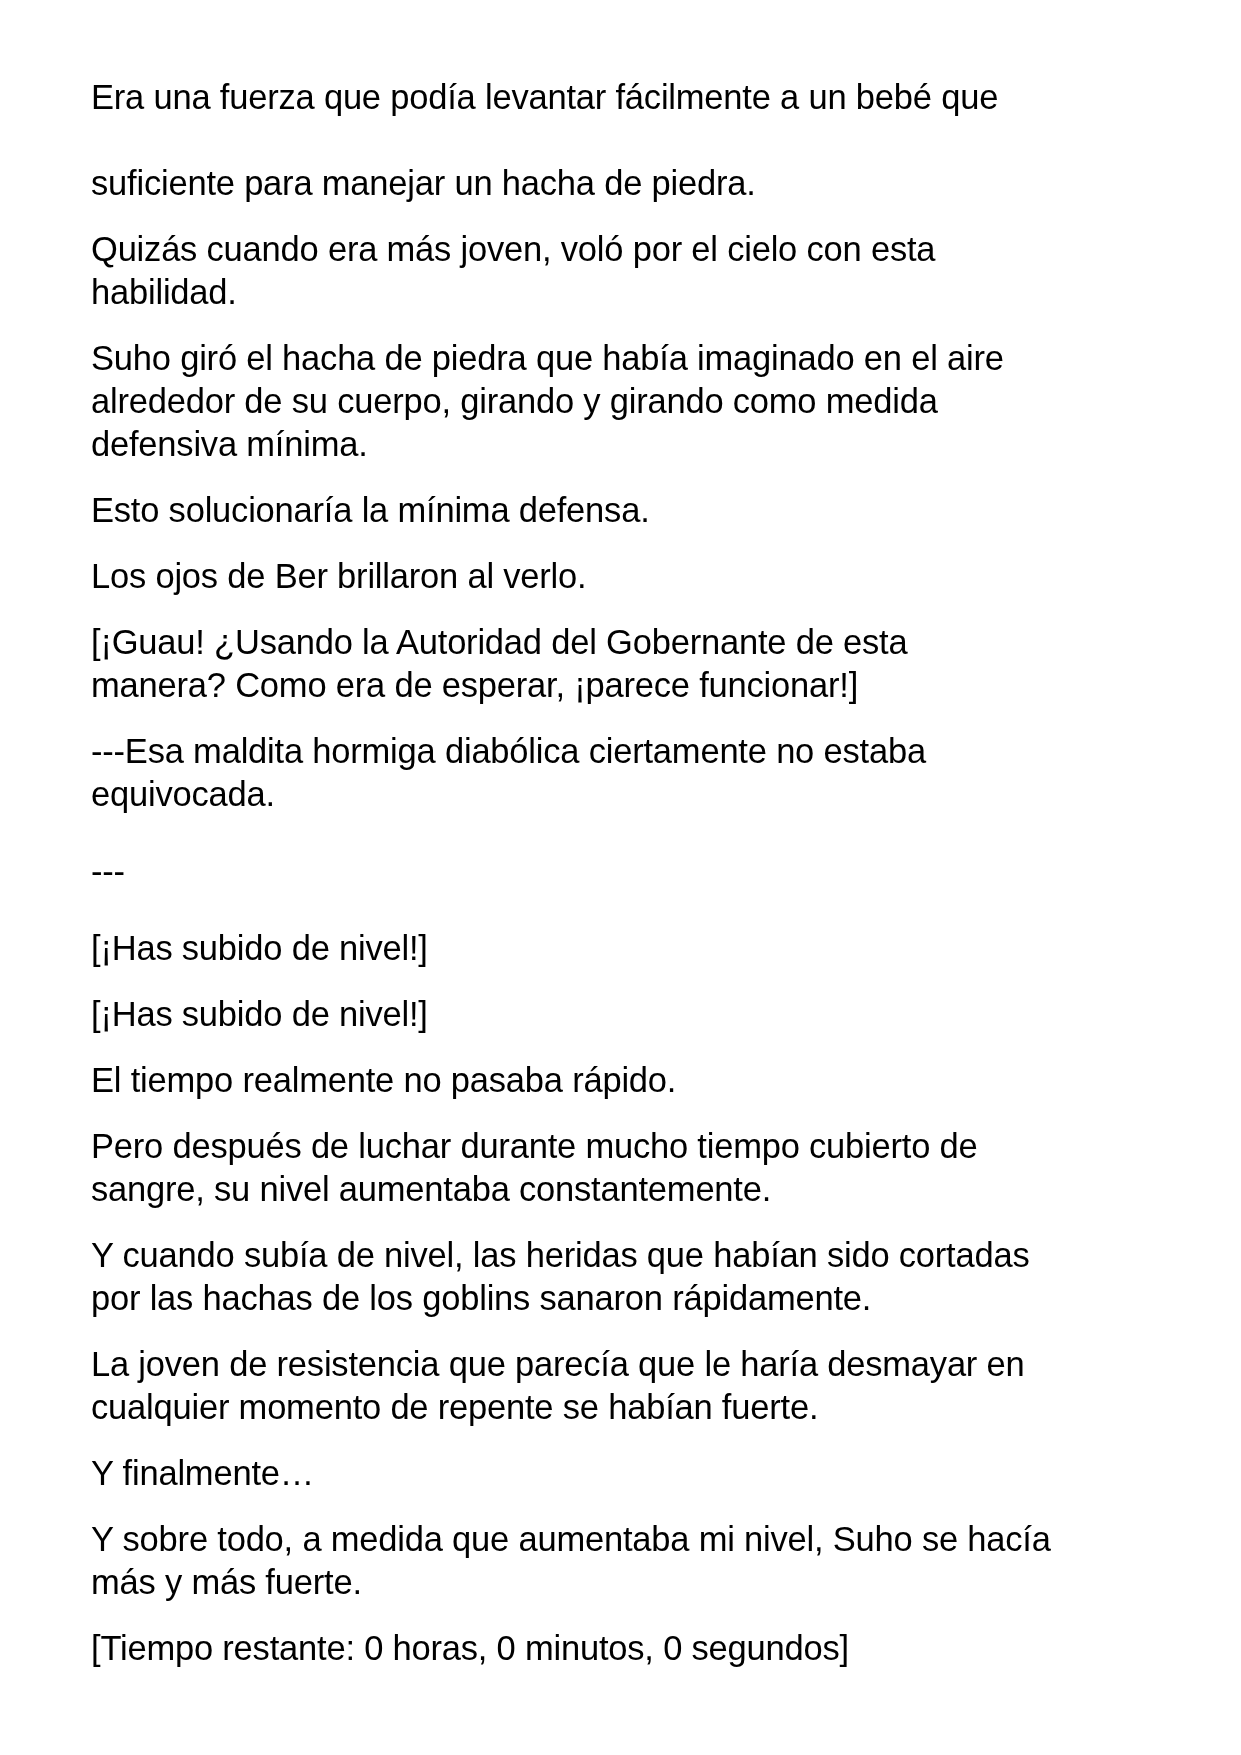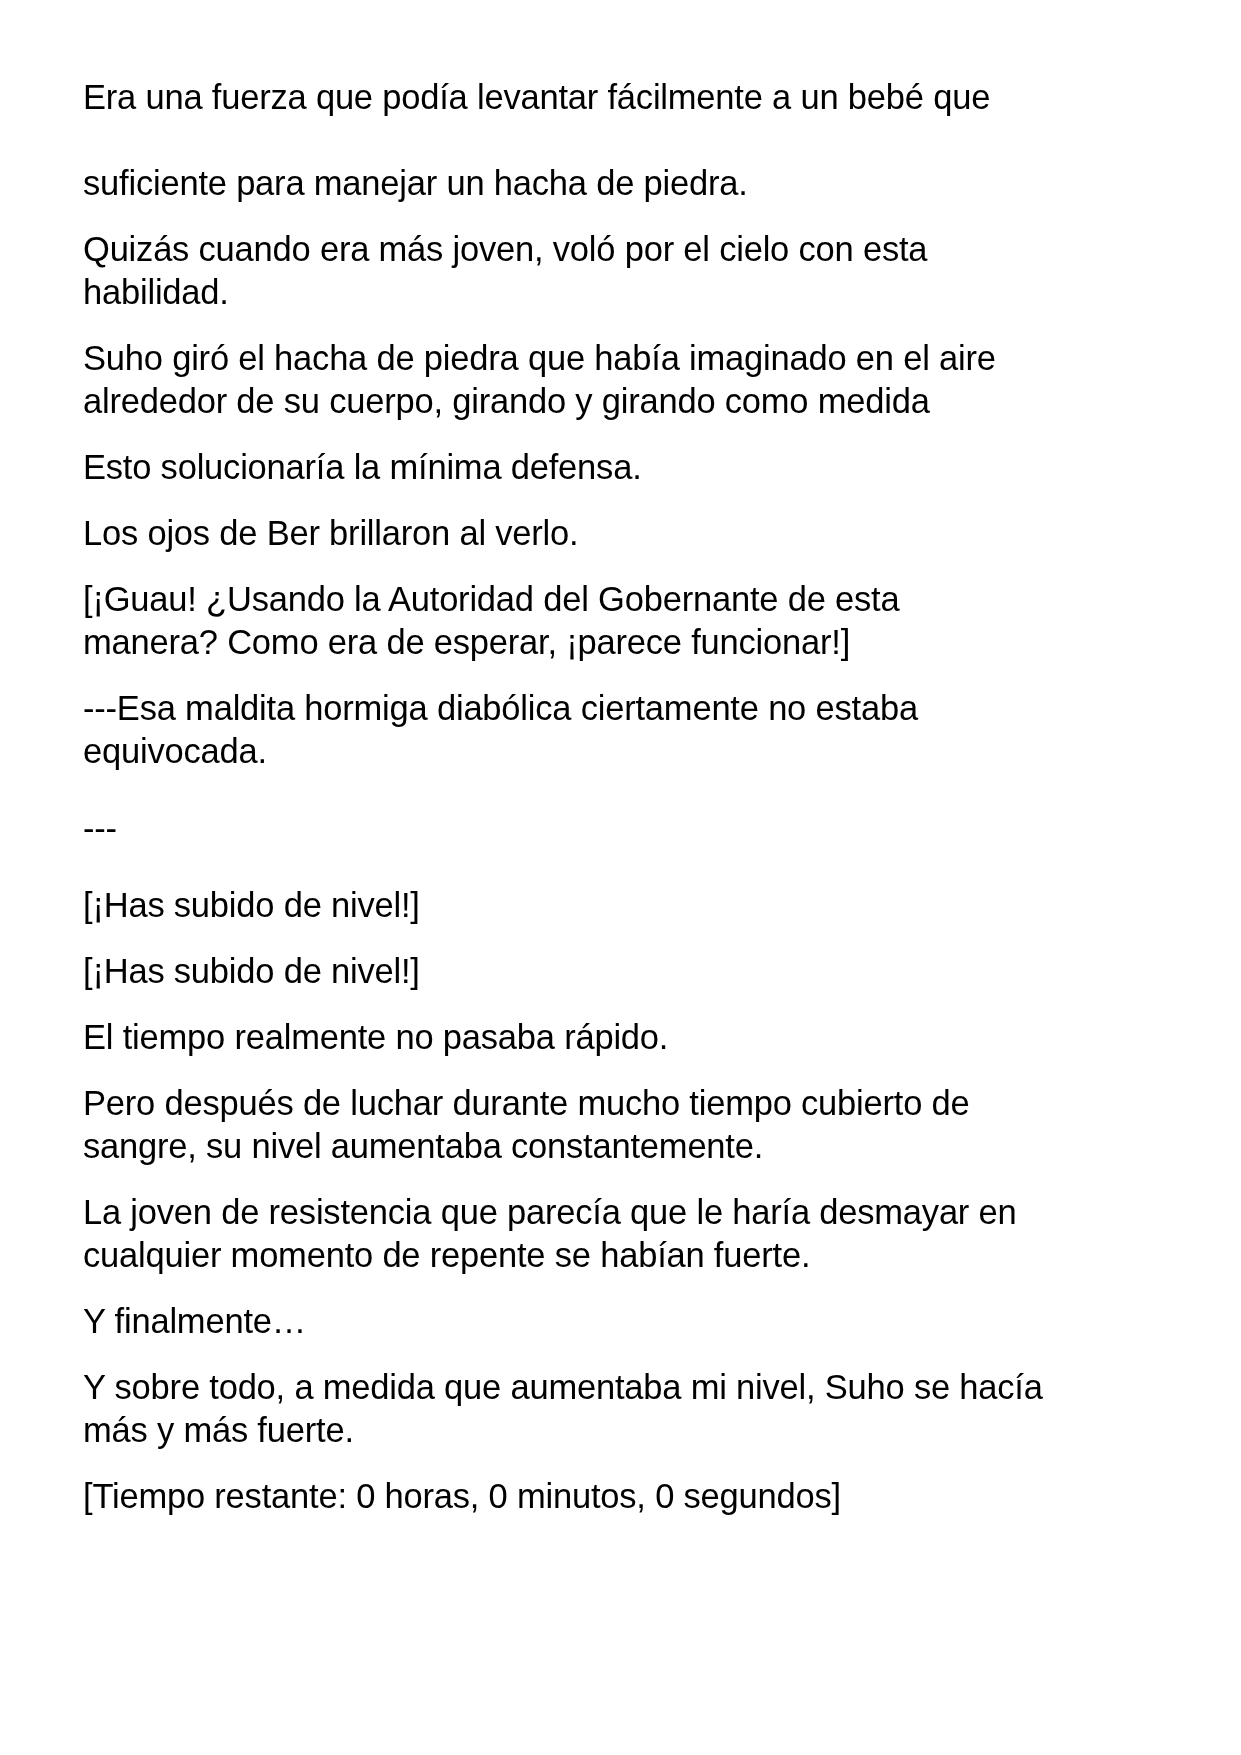--- a/index.html
+++ b/index.html
@@ -8,36 +8,37 @@
     position: absolute;
     left: 75px;
     top: 76px;
     width: 1100px;
     font-family: "Liberation Sans", sans-serif;
     font-size: 34.5px;
     line-height: 43px;
     color: #000000;
     letter-spacing: -0.2px;
   }
-  .p { margin: 0 0 23px 8px; white-space: pre-wrap; }
+  .p { margin: 0 0 23px 16px; white-space: pre-wrap; }
   .b { font-weight: normal; }
 </style>
 </head>
 <body>
 
 <div class="page">
   <p class="p"><span>Era una fuerza que podía levantar fácilmente a un bebé que</span><br><br><span>suficiente para manejar un hacha de piedra.</span></p>
   <p class="p"><span>Quizás cuando era más joven, voló por el cielo con esta</span><br><span>habilidad.</span></p>
-  <p class="p"><span>Suho giró el hacha de piedra que había imaginado en el aire</span><br><span>alrededor de su cuerpo, girando y girando como medida</span><br></p>
+  <p class="p"><span>Suho giró el hacha de piedra que había imaginado en el aire</span><br><span>alrededor de su cuerpo, girando y girando como medida</span><br><span>defensiva mínima.</span></p>
   <p class="p"><span>Esto solucionaría la mínima defensa.</span></p>
   <p class="p"><span>Los ojos de Ber brillaron al verlo.</span></p>
   <p class="p b"><span>[¡Guau! ¿Usando la Autoridad del Gobernante de esta</span><br><span>manera? Como era de esperar, ¡parece funcionar!]</span></p>
   <p class="p"><span>---Esa maldita hormiga diabólica ciertamente no estaba</span><br><span>equivocada.</span></p>
   <p class="p" style="margin-top:34px;margin-bottom:34px;"><span>---</span></p>
   <p class="p b"><span>[¡Has subido de nivel!]</span></p>
   <p class="p b"><span>[¡Has subido de nivel!]</span></p>
   <p class="p"><span>El tiempo realmente no pasaba rápido.</span></p>
   <p class="p"><span>Pero después de luchar durante mucho tiempo cubierto de</span><br><span>sangre, su nivel aumentaba constantemente.</span></p>
+  <p class="p"><span>Y cuando subía de nivel, las heridas que habían sido cortadas</span><br><span>por las hachas de los goblins sanaron rápidamente.</span></p>
   <p class="p"><span>La joven de resistencia que parecía que le haría desmayar en</span><br><span>cualquier momento de repente se habían fuerte.</span></p>
   <p class="p"><span>Y finalmente…</span></p>
   <p class="p"><span>Y sobre todo, a medida que aumentaba mi nivel, Suho se hacía</span><br><span>más y más fuerte.</span></p>
   <p class="p b"><span>[Tiempo restante: 0 horas, 0 minutos, 0 segundos]</span></p>
 </div>
 
 </body></html>

